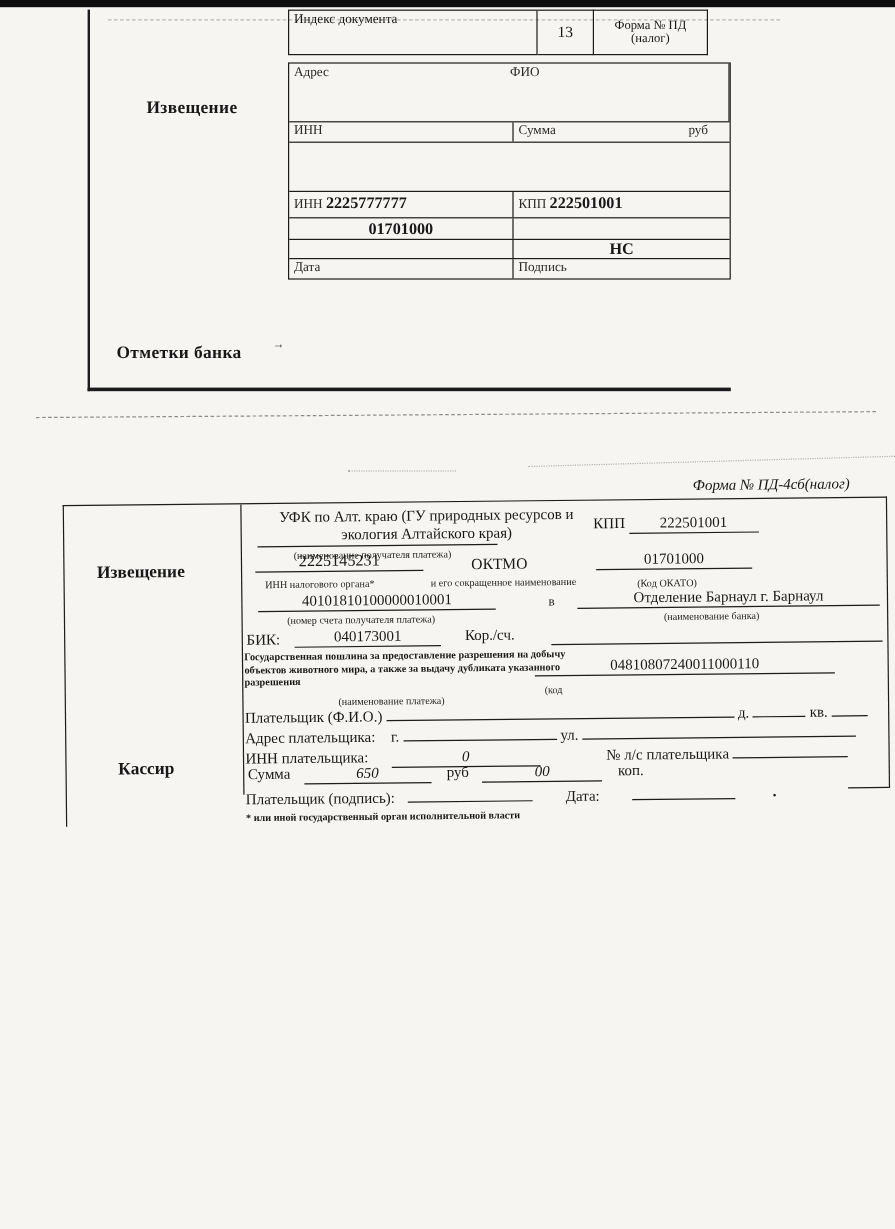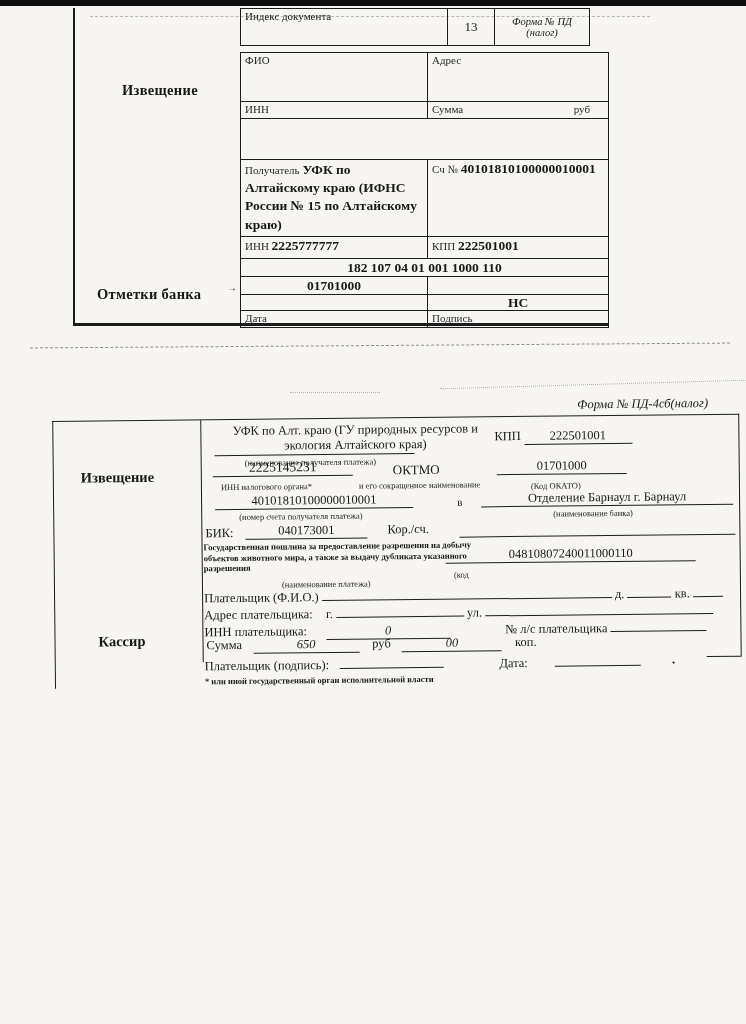--- a/index.html
+++ b/index.html
@@ -52,63 +52,50 @@
 
   <div class="f1">
     <div class="f1-label" style="left:47px;top:74px">Извещение</div>
     <div class="f1-label" style="left:22px;top:278px">Отметки банка</div>
 
     <div class="t1">
 
       <div class="hdr">
         <div class="hcell" style="width:208px">Индекс документа</div>
         <div class="hcell ctr" style="width:47px;border-left:none;font-size:13px">13</div>
-        <div class="hcell ctr" style="width:95px;border-left:none;font-style:italic;font-size:10.5px;flex-direction:column">
+        <div class="hcell ctr" style="width:95px;border-left:none;font-size:10.5px;flex-direction:column">
           <span>Форма № ПД</span>
           <span>(налог)</span>
         </div>
       </div>
 
       <div class="body">
         <div class="row" style="height:48px">
+          <div class="c cr lab">Адрес</div>
           <div class="c cl lab">ФИО</div>
-          <div class="c cr lab">Адрес</div>
         </div>
         <div class="row" style="height:17px">
           <div class="c cl lab">ИНН</div>
           <div class="c cr lab" style="display:flex;justify-content:space-between">
             <span>Сумма</span>
             <span style="margin-right:14px">руб</span>
           </div>
         </div>
         <div class="row" style="height:41px">
-        </div>
-        <div class="row" style="height:77px">
-          <div class="c cl" style="line-height:1.35">
-            <span class="lab">Получатель</span>
-            <b>УФК по Алтайскому краю (ИФНС России № 15 по Алтайскому краю)</b>
-          </div>
-          <div class="c cr">
-            <span class="lab">Сч №</span>
-            <b>40101810100000010001</b>
-          </div>
         </div>
         <div class="row" style="height:22px">
           <div class="c cl">
             <span class="lab">ИНН</span>
             <b>2225777777</b>
           </div>
           <div class="c cr">
             <span class="lab">КПП</span>
             <b>222501001</b>
           </div>
         </div>
-        <div class="row ctr" style="height:18px">
-          <b style="width:100%;text-align:center">182 107 04 01 001 1000 110</b>
-        </div>
         <div class="row" style="height:18px">
           <div class="c cl ctr" style="padding:0">
               <b>01701000</b>
             </div>
         </div>
         <div class="row" style="height:16px">
           <div class="c cl"></div>
           <div class="c cr ctr" style="padding:0">
               <b>НС</b>
             </div>
@@ -194,20 +181,20 @@
       <div class="abs" style="left:152px;top:218px">
         <span>Сумма</span>
         <span class="u it" style="width:106px;margin-left:8px">650</span>
         <span style="margin-left:10px">руб</span>
         <span class="u it" style="width:100px;margin-left:8px">00</span>
         <span style="margin-left:10px">коп.</span>
       </div>
       <div class="abs" style="left:150px;top:236px">
         <span>Плательщик (подпись):</span>
         <span class="u" style="width:104px;height:14px;margin-left:8px"></span>
-        <span style="margin-left:52px">Дата:</span>
+        <span style="margin-left:24px">Дата:</span>
         <span class="u" style="width:86px;height:14px;margin-left:24px"></span>
         <span style="margin-left:28px;font-size:9px">•</span>
       </div>
       <div class="abs small-note" style="left:150px;top:256px">* или иной государственный орган исполнительной власти</div>
     </div>
   </div>
 </div>
 
 </body></html>

